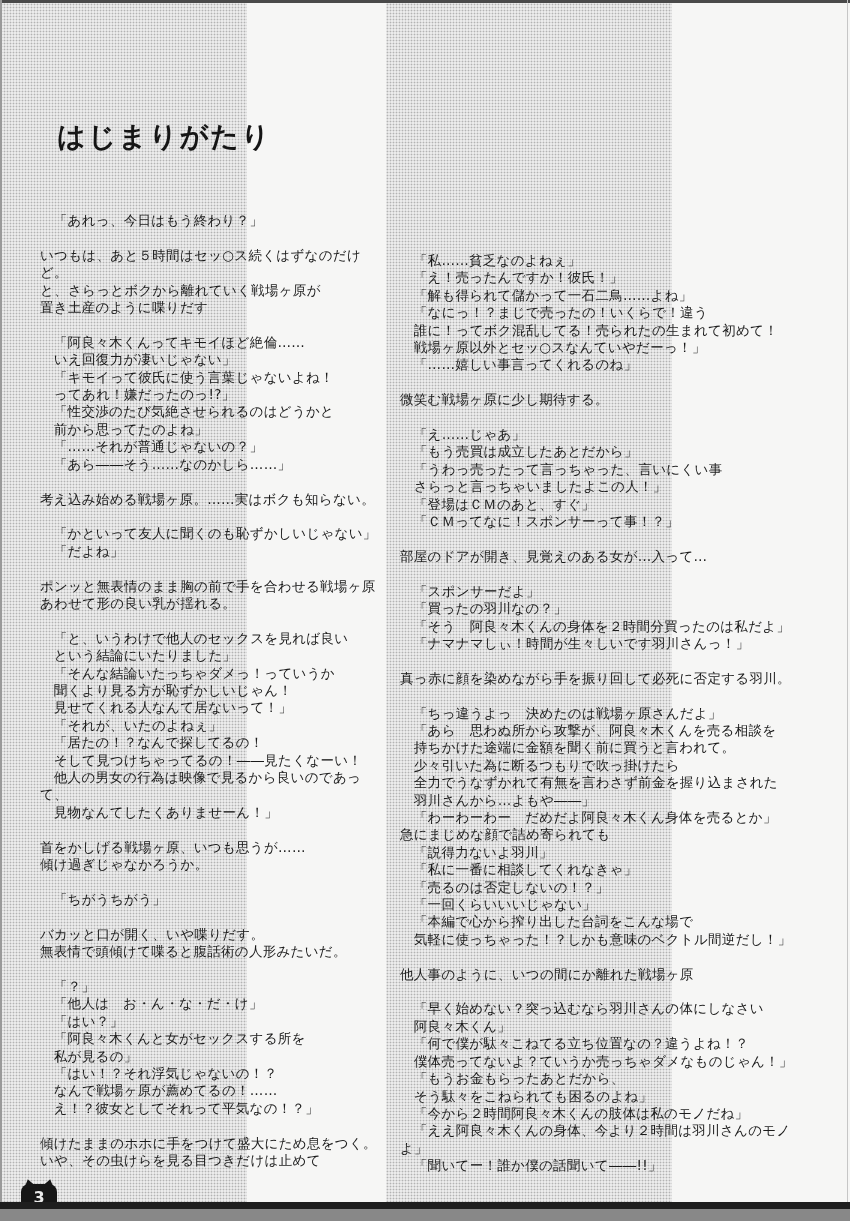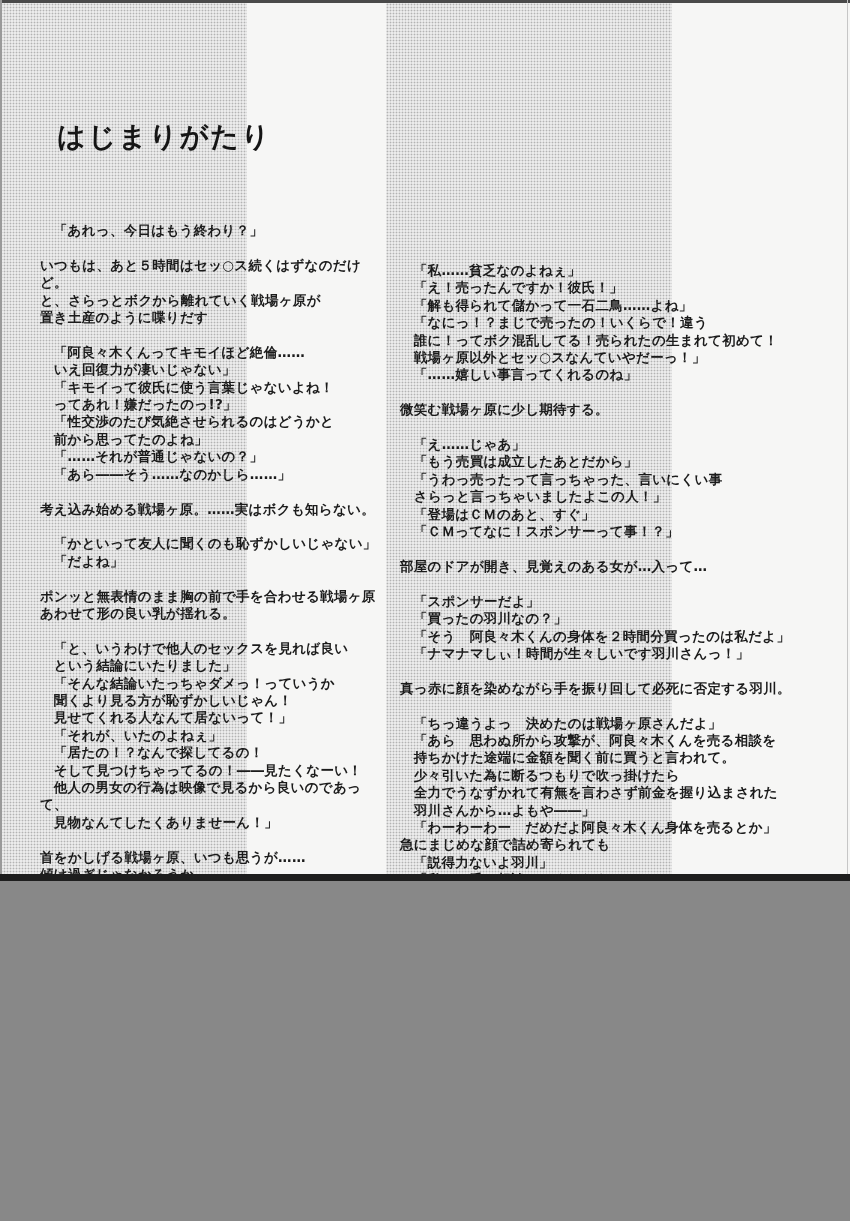--- a/index.html
+++ b/index.html
@@ -1,19 +1,19 @@
 <!DOCTYPE html>
 <html lang="ja"><head>
 <meta charset="utf-8">
 <style>
   html, body { margin: 0; padding: 0; background: #888; }
   .page {
     position: relative;
     width: 850px;
-    height: 881px;
+    height: 1209px;
     background: #f6f6f5;
     overflow: hidden;
     font-family: "DejaVu Sans", sans-serif;
   }
   
   .tone {
     position: absolute;
     top: 0;
     bottom: 0;
     background-color: #ebebeb;
@@ -33,25 +33,25 @@
     left: 57px;
     top: 118px;
     margin: 0;
     font-size: 28px;
     font-weight: 700;
     letter-spacing: 2px;
     color: #151515;
   }
   .col {
     position: absolute;
-    top: 222px;
+    top: 212px;
     white-space: pre-wrap;
     font-size: 13.5px;
     line-height: 17.4px;
-    font-weight: 700;
+    font-weight: 400;
     letter-spacing: 0.3px;
     color: #1b1b1b;
   }
   .col-left  { left: 40px;  width: 340px; }
   .col-right { left: 400px; width: 400px; margin-top: 40px; }
 
   
   .cat-badge {
     position: absolute;
     left: 21px;

